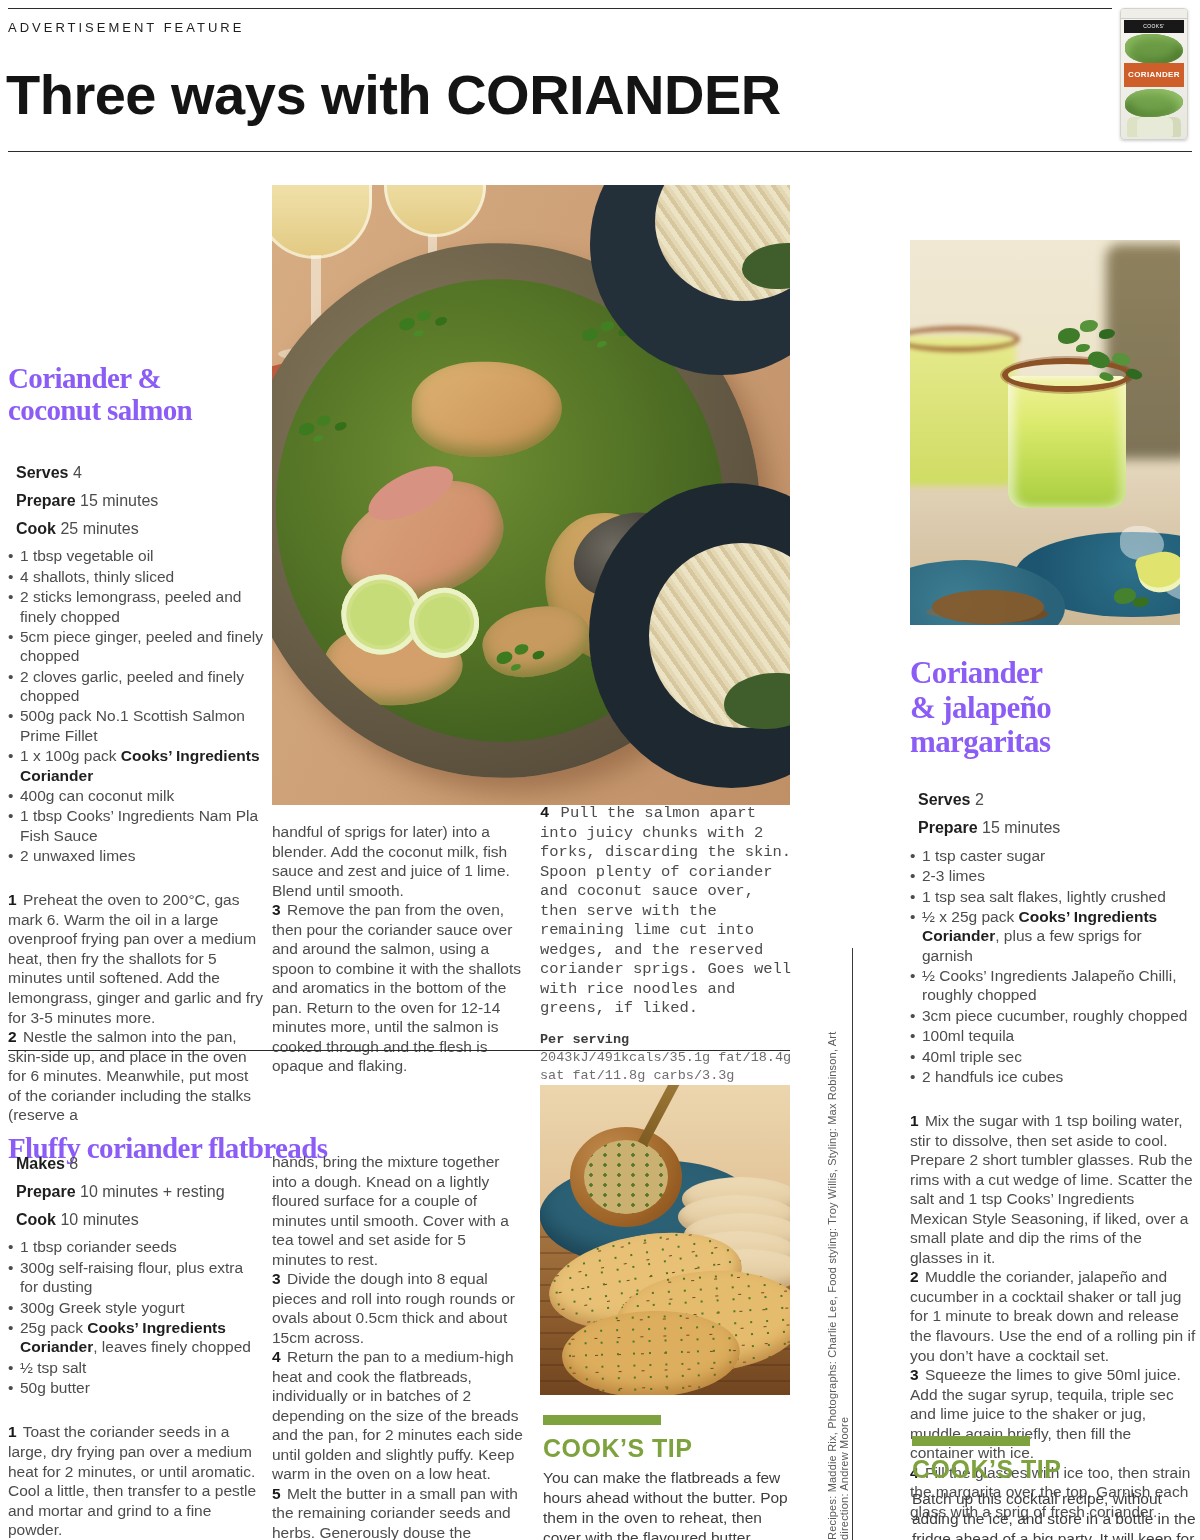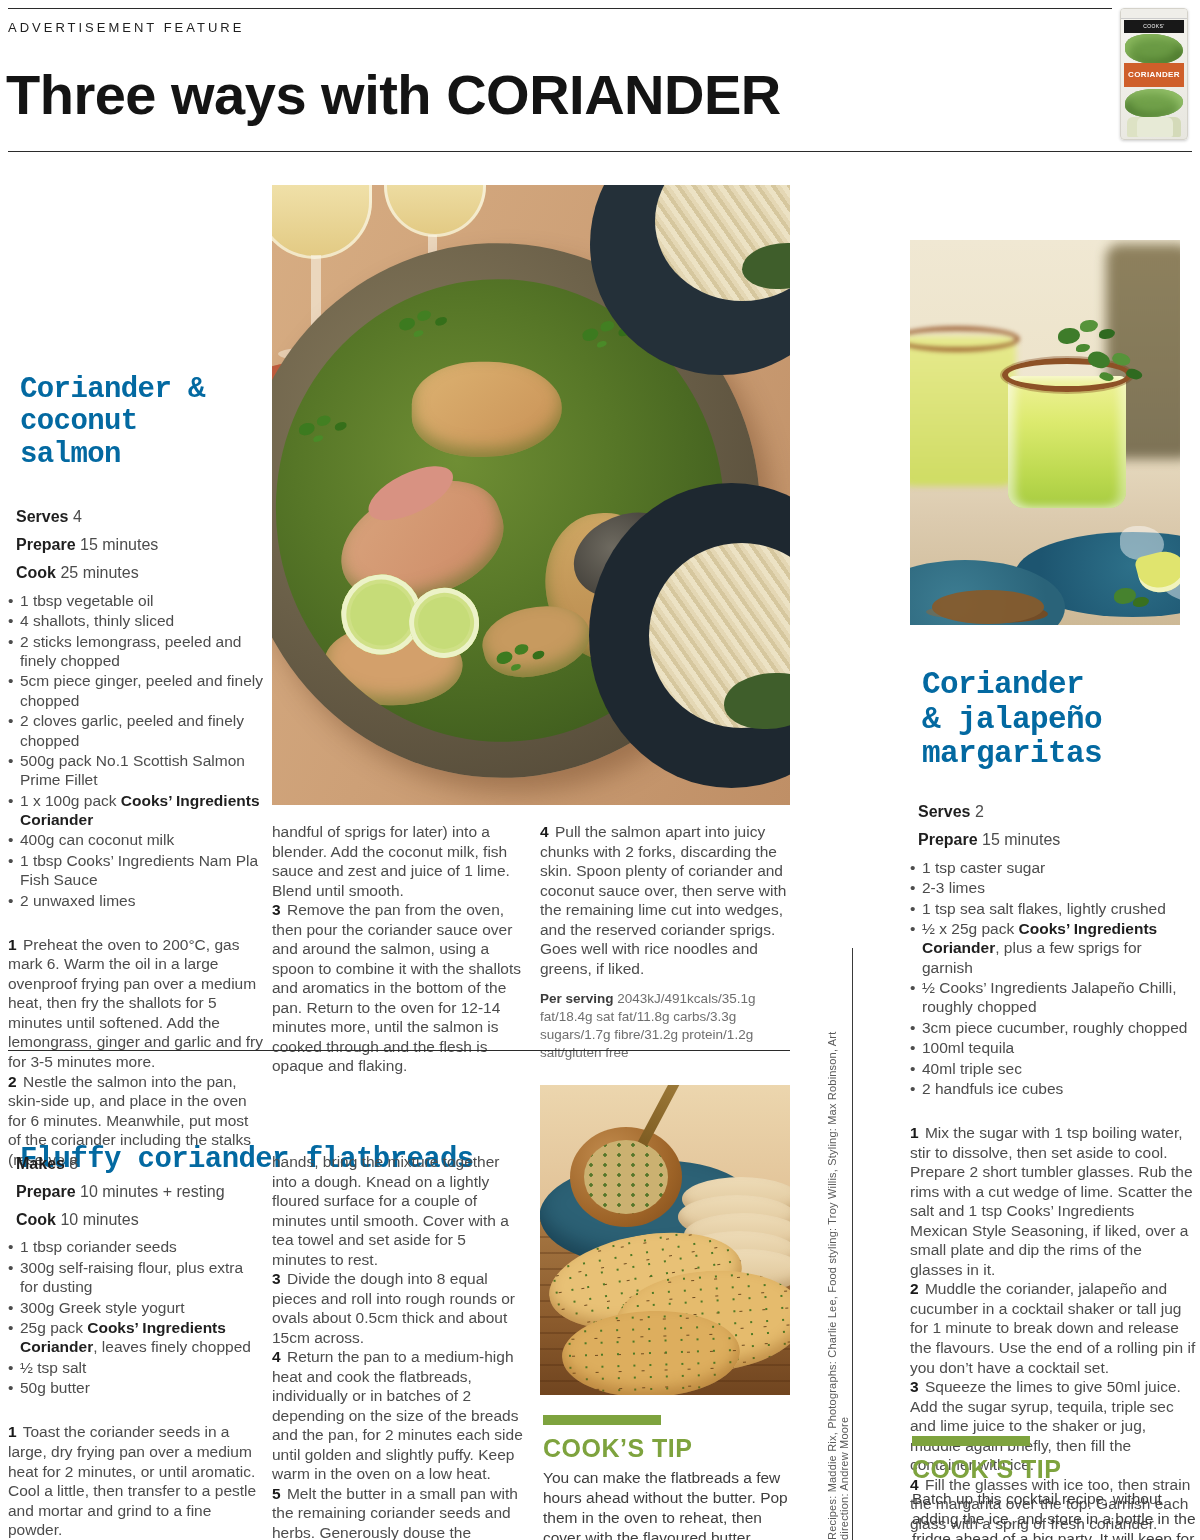--- a/index.html
+++ b/index.html
@@ -24,21 +24,21 @@
   .pack .leaves-top{position:absolute;left:4px;top:25px;width:58px;height:30px;background:#6a9a44;
     border-radius:40% 55% 45% 50%;box-shadow:inset 4px 4px 8px #8ab85e, inset -5px -4px 9px #4e7a2e;}
   .pack .label{position:absolute;left:3px;top:54px;width:60px;height:24px;background:#cf5f2a;color:#fff;
     font-weight:700;font-size:8px;letter-spacing:.4px;text-align:center;line-height:24px;}
   .pack .leaves-bottom{position:absolute;left:4px;top:80px;width:58px;height:28px;background:#71a14a;
     border-radius:50% 45% 55% 40%;box-shadow:inset -4px 4px 8px #93c069, inset 4px -4px 9px #527f33;}
   .pack .stems{position:absolute;left:6px;bottom:2px;width:54px;height:20px;background:#e7ead6;
     border-radius:6px 6px 2px 2px;box-shadow:inset -8px 0 0 #d4dab9, inset 10px 0 0 #dde2c4;}
 
   
-  h2.recipe-title{font-family:Liberation Mono, monospace;font-weight:700;color:#0369a1;margin:12px;
+  h2.recipe-title{font-family:Liberation Serif, serif;font-weight:700;color:#8b5cf6;margin:0;
     font-size:29px;line-height:1.12;letter-spacing:-0.6px;white-space:pre-line;}
   .meta{margin-top:36px;}
   .meta p{margin:8px;font-size:16px;line-height:1.24;color:#4c4c4c;}
   .meta b{color:#1f1f1f;}
   ul.ingredients{list-style:none;margin:2px 0 0 0;padding:0;font-size:15.5px;line-height:1.25;}
   ul.ingredients li{position:relative;padding-left:12px;margin:0 0 1px 0;}
   ul.ingredients li::before{content:"\2022";position:absolute;left:0;top:0;}
   ul.ingredients b{color:#1f1f1f;}
   .method{margin-top:25px;}
   .method p.step{margin:0;font-size:15.5px;line-height:1.26;}
@@ -166,21 +166,21 @@
     background-image:radial-gradient(#4e7a24 1.4px,transparent 1.6px),radial-gradient(#6d4a1f 1px,transparent 1.2px);
     background-size:16px 12px,23px 17px;box-shadow:inset 0 -8px 14px rgba(140,80,20,.4);}
   .fa{left:8px;top:150px;width:195px;height:92px;background-color:#e8c176;transform:rotate(-10deg);}
   .fbb{left:75px;top:186px;width:190px;height:100px;background-color:#e5bb6d;transform:rotate(-4deg);}
   .fc{left:22px;top:226px;width:178px;height:86px;background-color:#ddae5e;transform:rotate(-2deg);}
 
   
   .col{position:absolute;}
   .salmon-col{left:8px;top:362px;width:256px;}
   .mcol2{left:272px;top:822px;width:250px;}
-  .mcol3{left:540px;top:822px;width:252px;}
+  .mcol3{left:540px;top:804px;width:252px;font-family:Liberation Mono, monospace;}
   .fb-title{left:8px;top:1132px;width:520px;}
   .fb-left{left:8px;top:1146px;width:256px;}
   .fb-mid{left:272px;top:1152px;width:252px;}
   .mg-col{left:910px;top:656px;width:286px;}
   .mg-col h2{font-size:31px;}
   .tip1{left:543px;top:1415px;width:250px;}
   .tip2{left:912px;top:1436px;width:284px;}
 </style>
 </head>
 <body>

